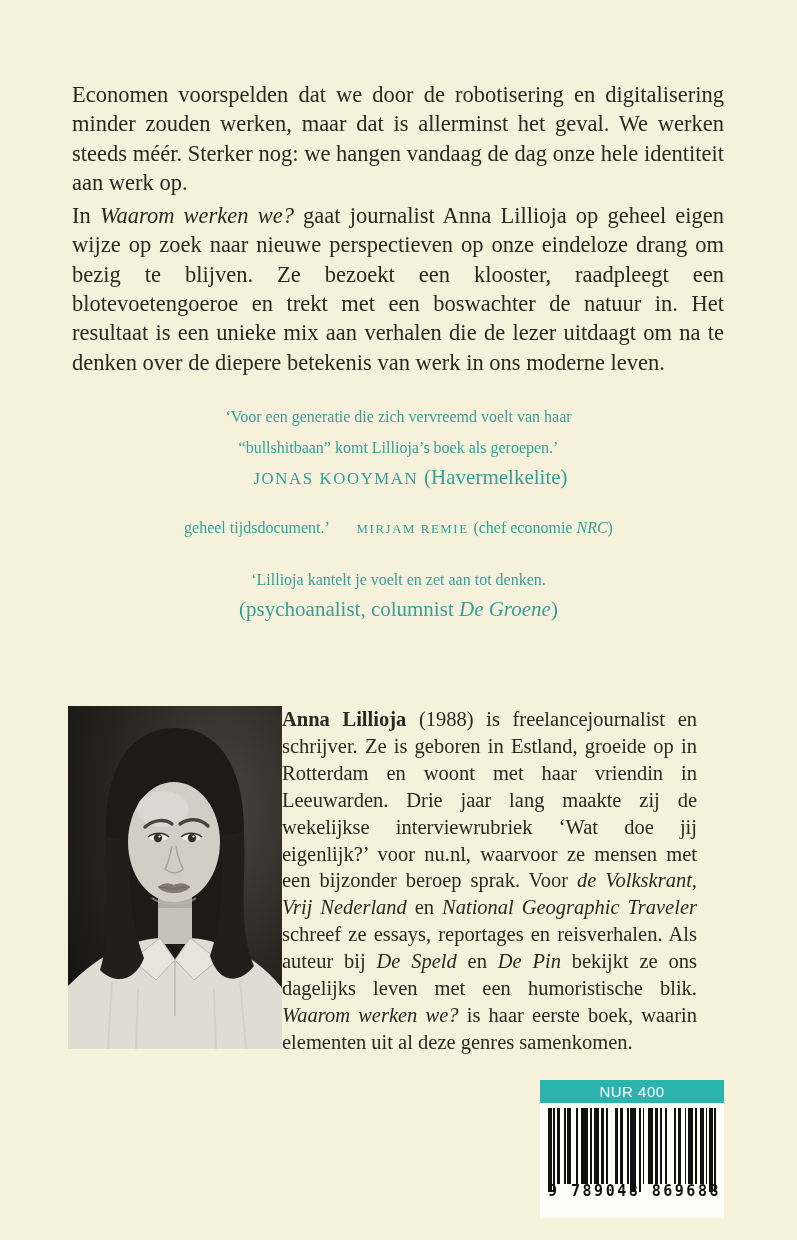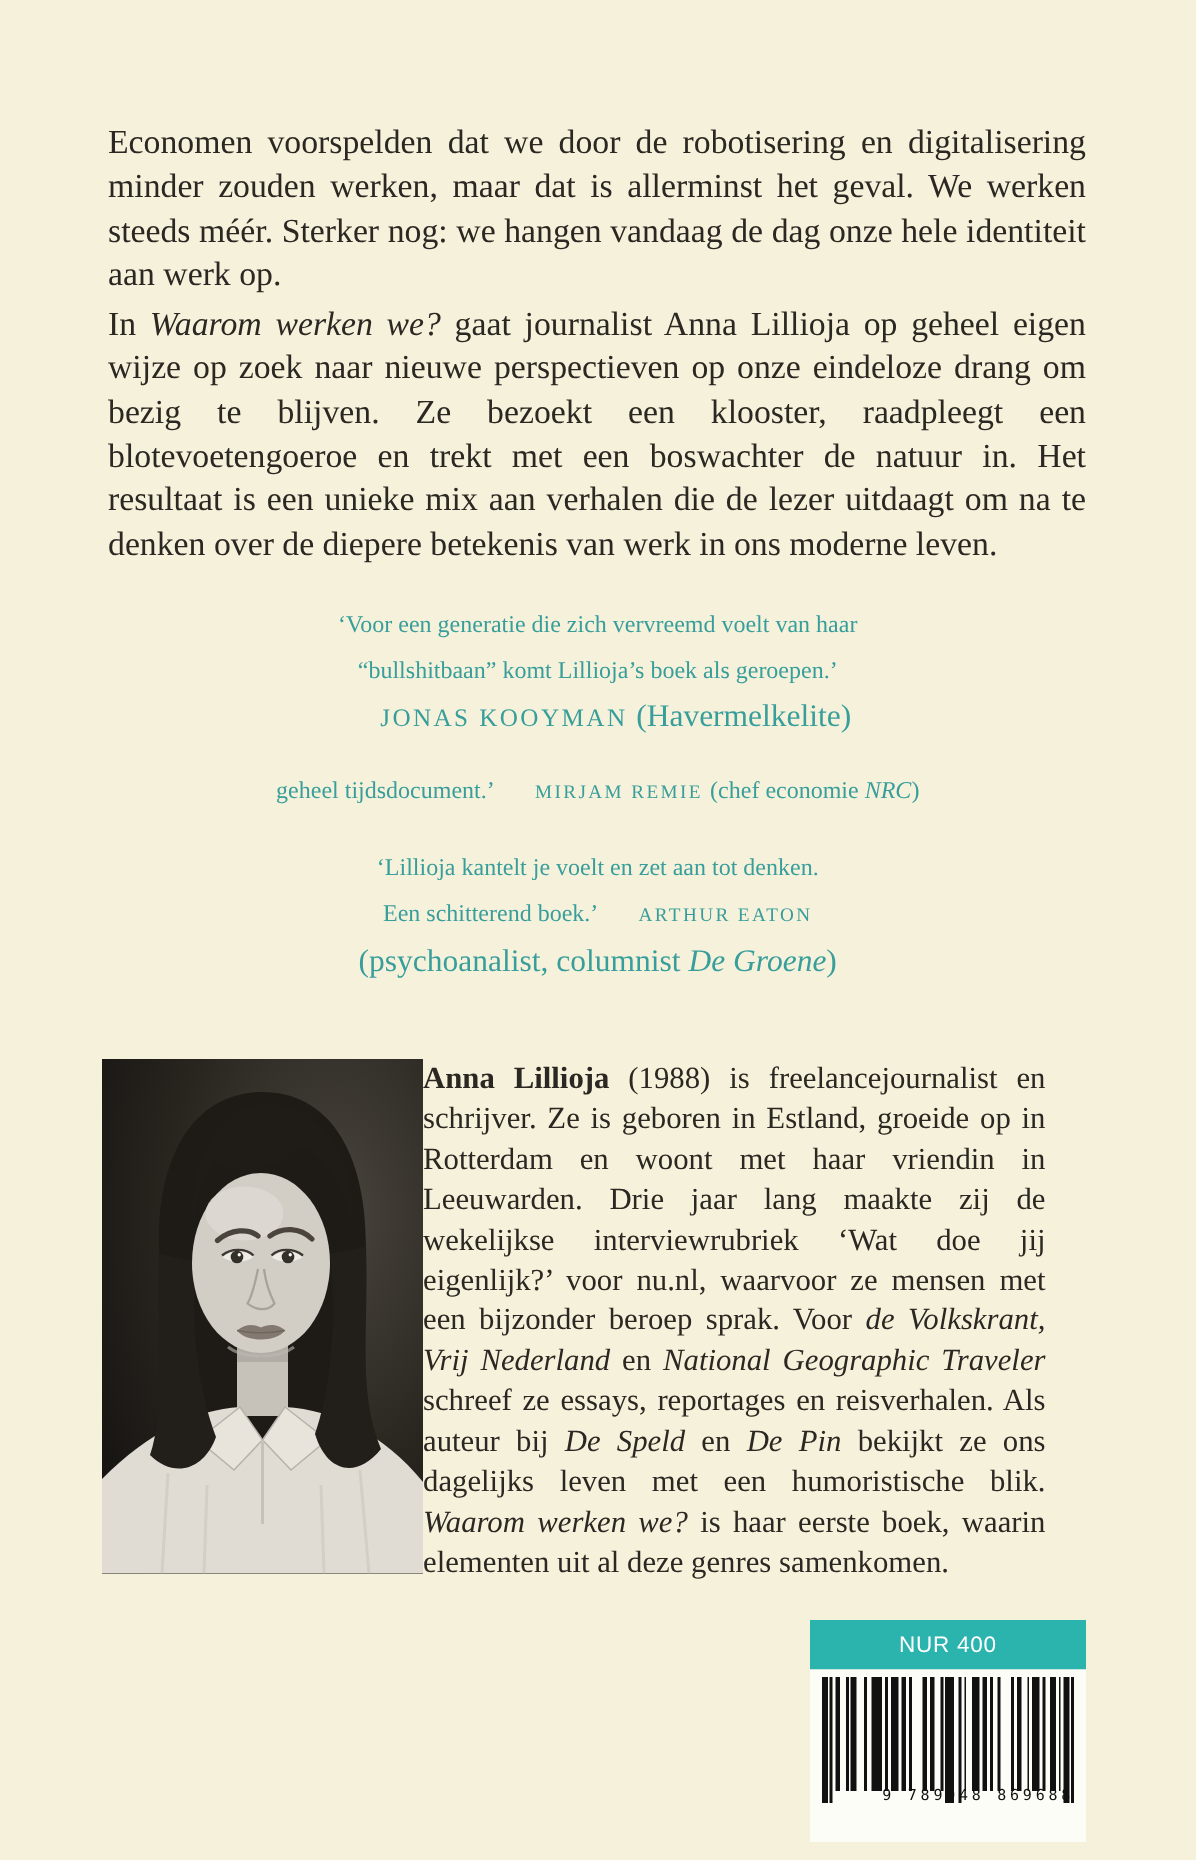--- a/index.html
+++ b/index.html
@@ -38,35 +38,35 @@
   .photo{width:214px;height:343px;flex:0 0 auto;background:#1c1916;}
   .photo svg{display:block;width:214px;height:343px;}
   .bio{
     width:415px;margin:0;font-size:20.5px;line-height:26.9px;
     text-align:justify;
   }
 
   
   .barcode-block{position:absolute;left:540px;top:1080px;width:184px;}
   .nur-band{
-    height:33px;background:#2bb3ae;color:#ffffff;
+    height:23px;background:#2bb3ae;color:#ffffff;
     font-family:"Liberation Sans","DejaVu Sans",sans-serif;
     font-size:15px;display:flex;align-items:center;justify-content:center;
     letter-spacing:0.5px;
   }
   .barcode-white{background:#fdfdf8;height:115px;padding:5px 8px 4px 8px;box-sizing:border-box;}
   .bars{display:flex;align-items:flex-start;height:84px;}
   .bars div{height:76px;}
   .bars div.black{background:#111111;}
   .bars div.guard{height:84px;}
   .digits{
     margin-top:-10px;position:relative;
     font-family:"DejaVu Sans Mono","Liberation Mono",monospace;
-    font-size:10px;color:#111111;letter-spacing:2.5px;
-    text-align:right;white-space:pre;
+    font-size:15px;color:#111111;letter-spacing:2.5px;
+    text-align:right;white-space:pre;font-weight:bold;
   }
 
   
   .website{
     position:absolute;left:68px;top:1150px;
     font-size:22.5px;color:#2f8f8a;letter-spacing:0.3px;
   }
 </style>
 </head>
 <body>
@@ -82,21 +82,20 @@
     <div class="quote">
         <div class="quote-line"><span>‘Voor een generatie die zich vervreemd voelt van haar</span></div>
         <div class="quote-line"><span>“bullshitbaan” komt Lillioja’s boek als geroepen.’</span></div>
         <div class="quote-line small"><span class="seg-caps">JONAS KOOYMAN </span><span>(Havermelkelite)</span></div>
       </div>
     <div class="quote">
         <div class="quote-line"><span>geheel tijdsdocument.’ </span><span class="seg-caps">MIRJAM REMIE </span><span>(chef economie </span><span class="seg-i">NRC</span><span>)</span></div>
       </div>
     <div class="quote">
         <div class="quote-line"><span>‘Lillioja kantelt je voelt en zet aan tot denken.</span></div>
-        <div class="quote-line"><span>Een schitterend boek.’ </span><span class="seg-caps">ARTHUR EATON</span></div>
         <div class="quote-line small"><span>(psychoanalist, columnist </span><span class="seg-i">De Groene</span><span>)</span></div>
       </div>
   </div>
 
   <div class="author">
     <div class="photo">
       <svg viewBox="0 0 214 343" xmlns="http://www.w3.org/2000/svg">
         <defs>
           <radialGradient id="bgG" cx="72%" cy="30%" r="95%">
             <stop offset="0%" stop-color="#4a453e"></stop>

